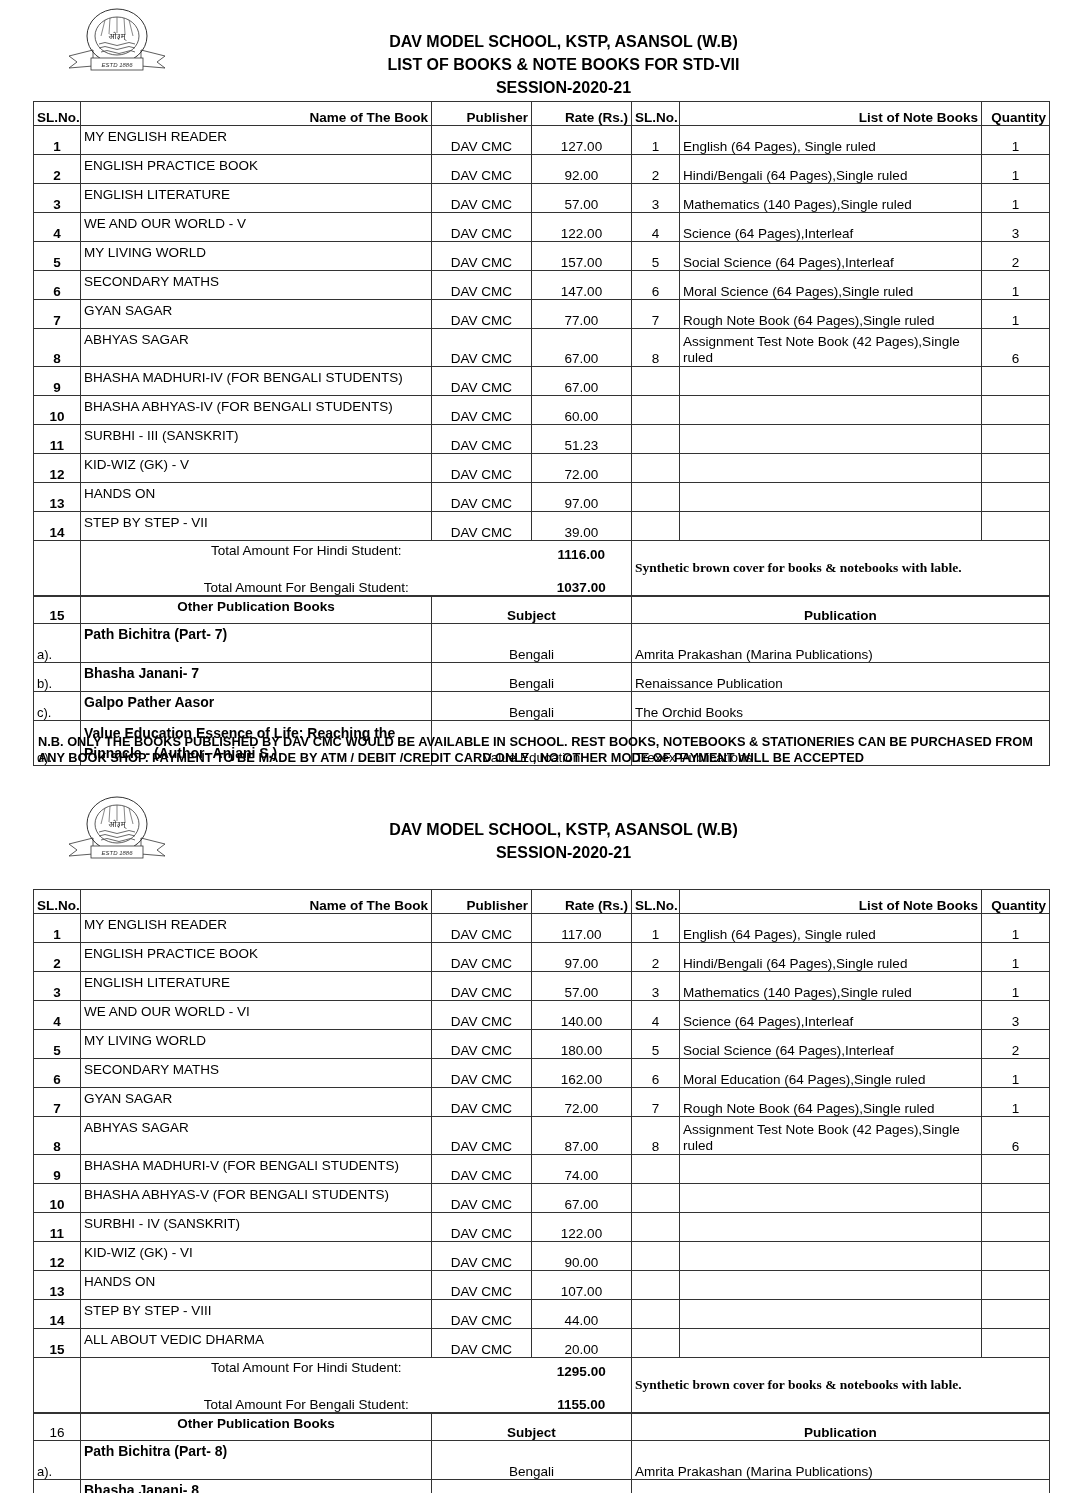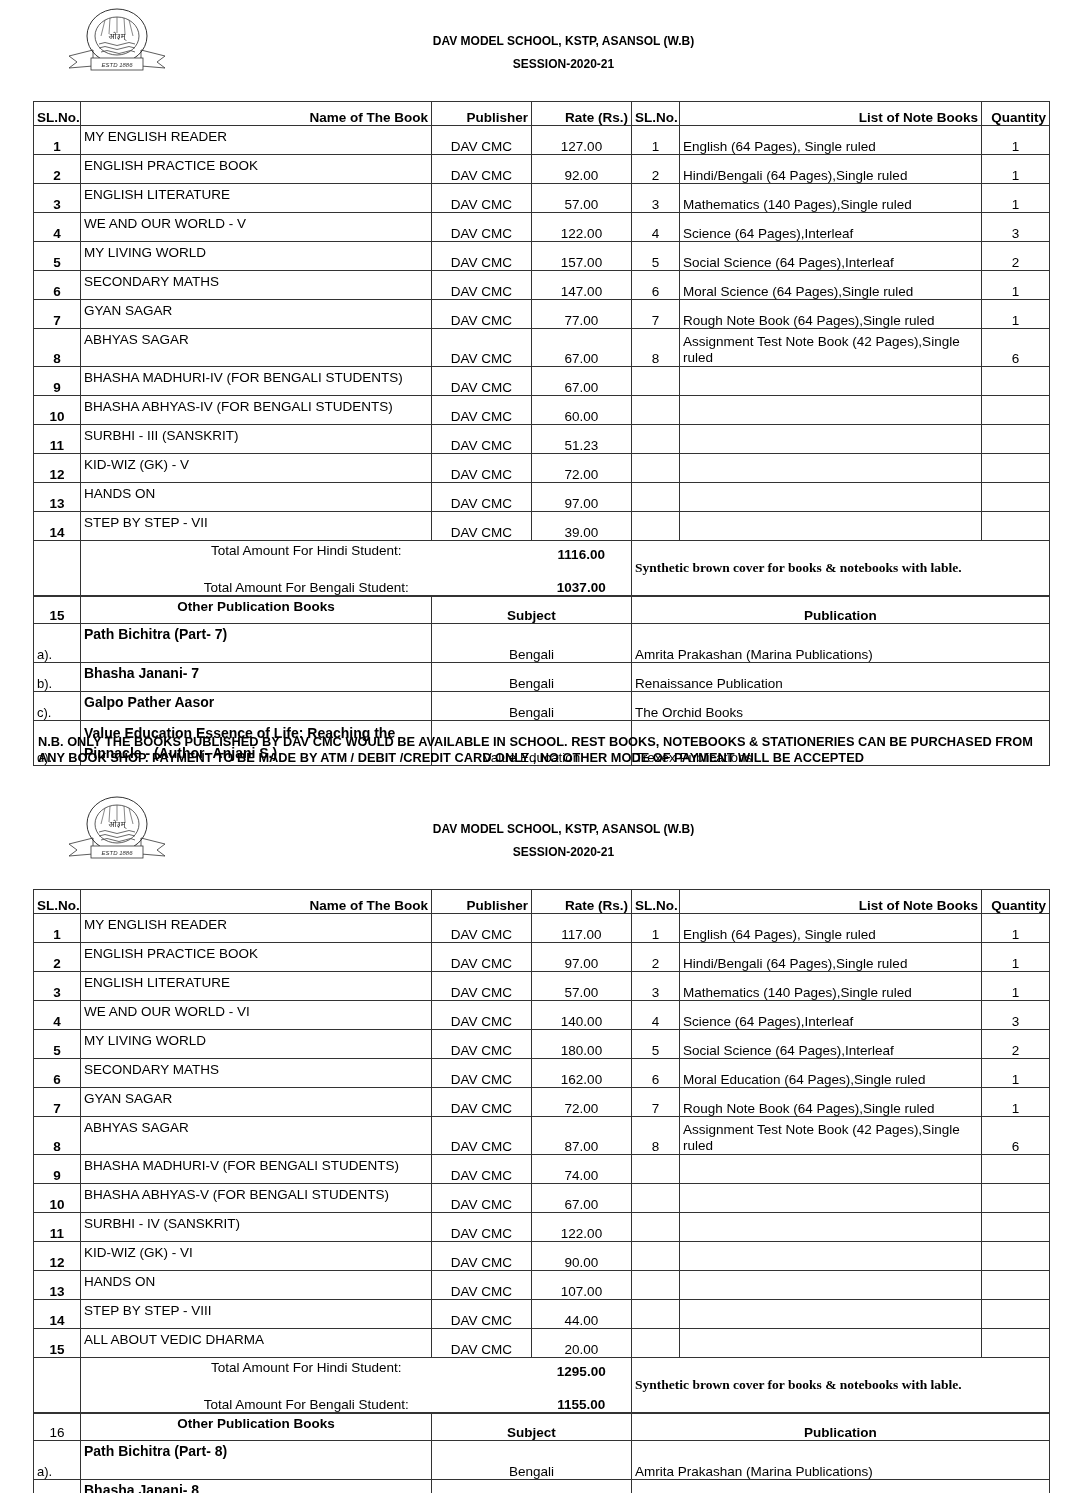--- a/index.html
+++ b/index.html
@@ -2,21 +2,21 @@
 <html><head>
 <meta charset="utf-8">
 <style>
   html, body { margin: 0; padding: 0; background: #ffffff; }
   body { width: 1073px; height: 1493px; position: relative; font-family: "Liberation Sans", sans-serif; color: #000; }
   .sheet { position: absolute; left: 33px; width: 1016px; }
   .sheet1 { top: 0px; }
   .sheet2 { top: 788px; }
   .header { position: relative; height: 101px; }
   .logo { position: absolute; left: 30px; top: 6px; width: 108px; height: 70px; }
-  .titles { position: absolute; left: 0; right: 0; top: 30px; text-align: center; font-weight: bold; font-size: 12px; line-height: 23px; }
+  .titles { position: absolute; left: 0; right: 0; top: 30px; text-align: center; font-weight: bold; font-size: 16px; line-height: 23px; }
   .titles div { padding-left: 45px; }
   table { border-collapse: collapse; width: 1016px; table-layout: fixed; font-size: 13.5px; }
   td, th { border: 1.5px solid #333; padding: 0 3px; overflow: hidden; white-space: nowrap; }
   th { font-weight: bold; height: 23px; vertical-align: bottom; text-align: right; font-size: 13.5px; }
   td { height: 25px; vertical-align: bottom; }
   .c { text-align: center; }
   .bold { font-weight: bold; }
   .bname { font-weight: normal; vertical-align: top; padding-top: 3px; }
   .tall td { height: 34px; }
   .wrap { white-space: normal; line-height: 16px; }
@@ -43,20 +43,21 @@
       <ellipse cx="54" cy="30" rx="22" ry="19" fill="none" stroke="#333" stroke-width="0.8"></ellipse>
       <path d="M38 30 L42 14 M46 28 L47 12 M54 27 L54 11 M62 28 L61 12 M70 30 L66 14" stroke="#555" stroke-width="0.7"></path>
       <path d="M36 38 q6 -3 12 0 t12 0 t12 0 M36 42 q6 -3 12 0 t12 0 t12 0 M38 46 q6 -3 12 0 t12 0 t10 0" fill="none" stroke="#444" stroke-width="0.8"></path>
       <text x="54" y="33" font-size="8" text-anchor="middle" fill="#222" font-family="DejaVu Sans, sans-serif">ओ३म्</text>
       <path d="M6 50 L30 44 L30 60 L6 62 L14 56 Z M102 50 L78 44 L78 60 L102 62 L94 56 Z" fill="none" stroke="#333" stroke-width="0.8"></path>
       <rect x="28" y="52" width="52" height="12" fill="#fff" stroke="#333" stroke-width="0.8"></rect>
       <text x="54" y="61" font-size="6" font-style="italic" text-anchor="middle" fill="#333" font-family="Liberation Sans, sans-serif">ESTD 1886</text>
     </svg>
     <div class="titles">
       <div>DAV MODEL SCHOOL, KSTP, ASANSOL (W.B)</div>
+      <div>LIST OF BOOKS &amp; NOTE BOOKS FOR STD-VII</div>
       <div>SESSION-2020-21</div>
     </div>
   </div>
 
   <table>
     <colgroup>
       <col style="width:47px">
         <col style="width:351px">
         <col style="width:100px">
         <col style="width:100px">

